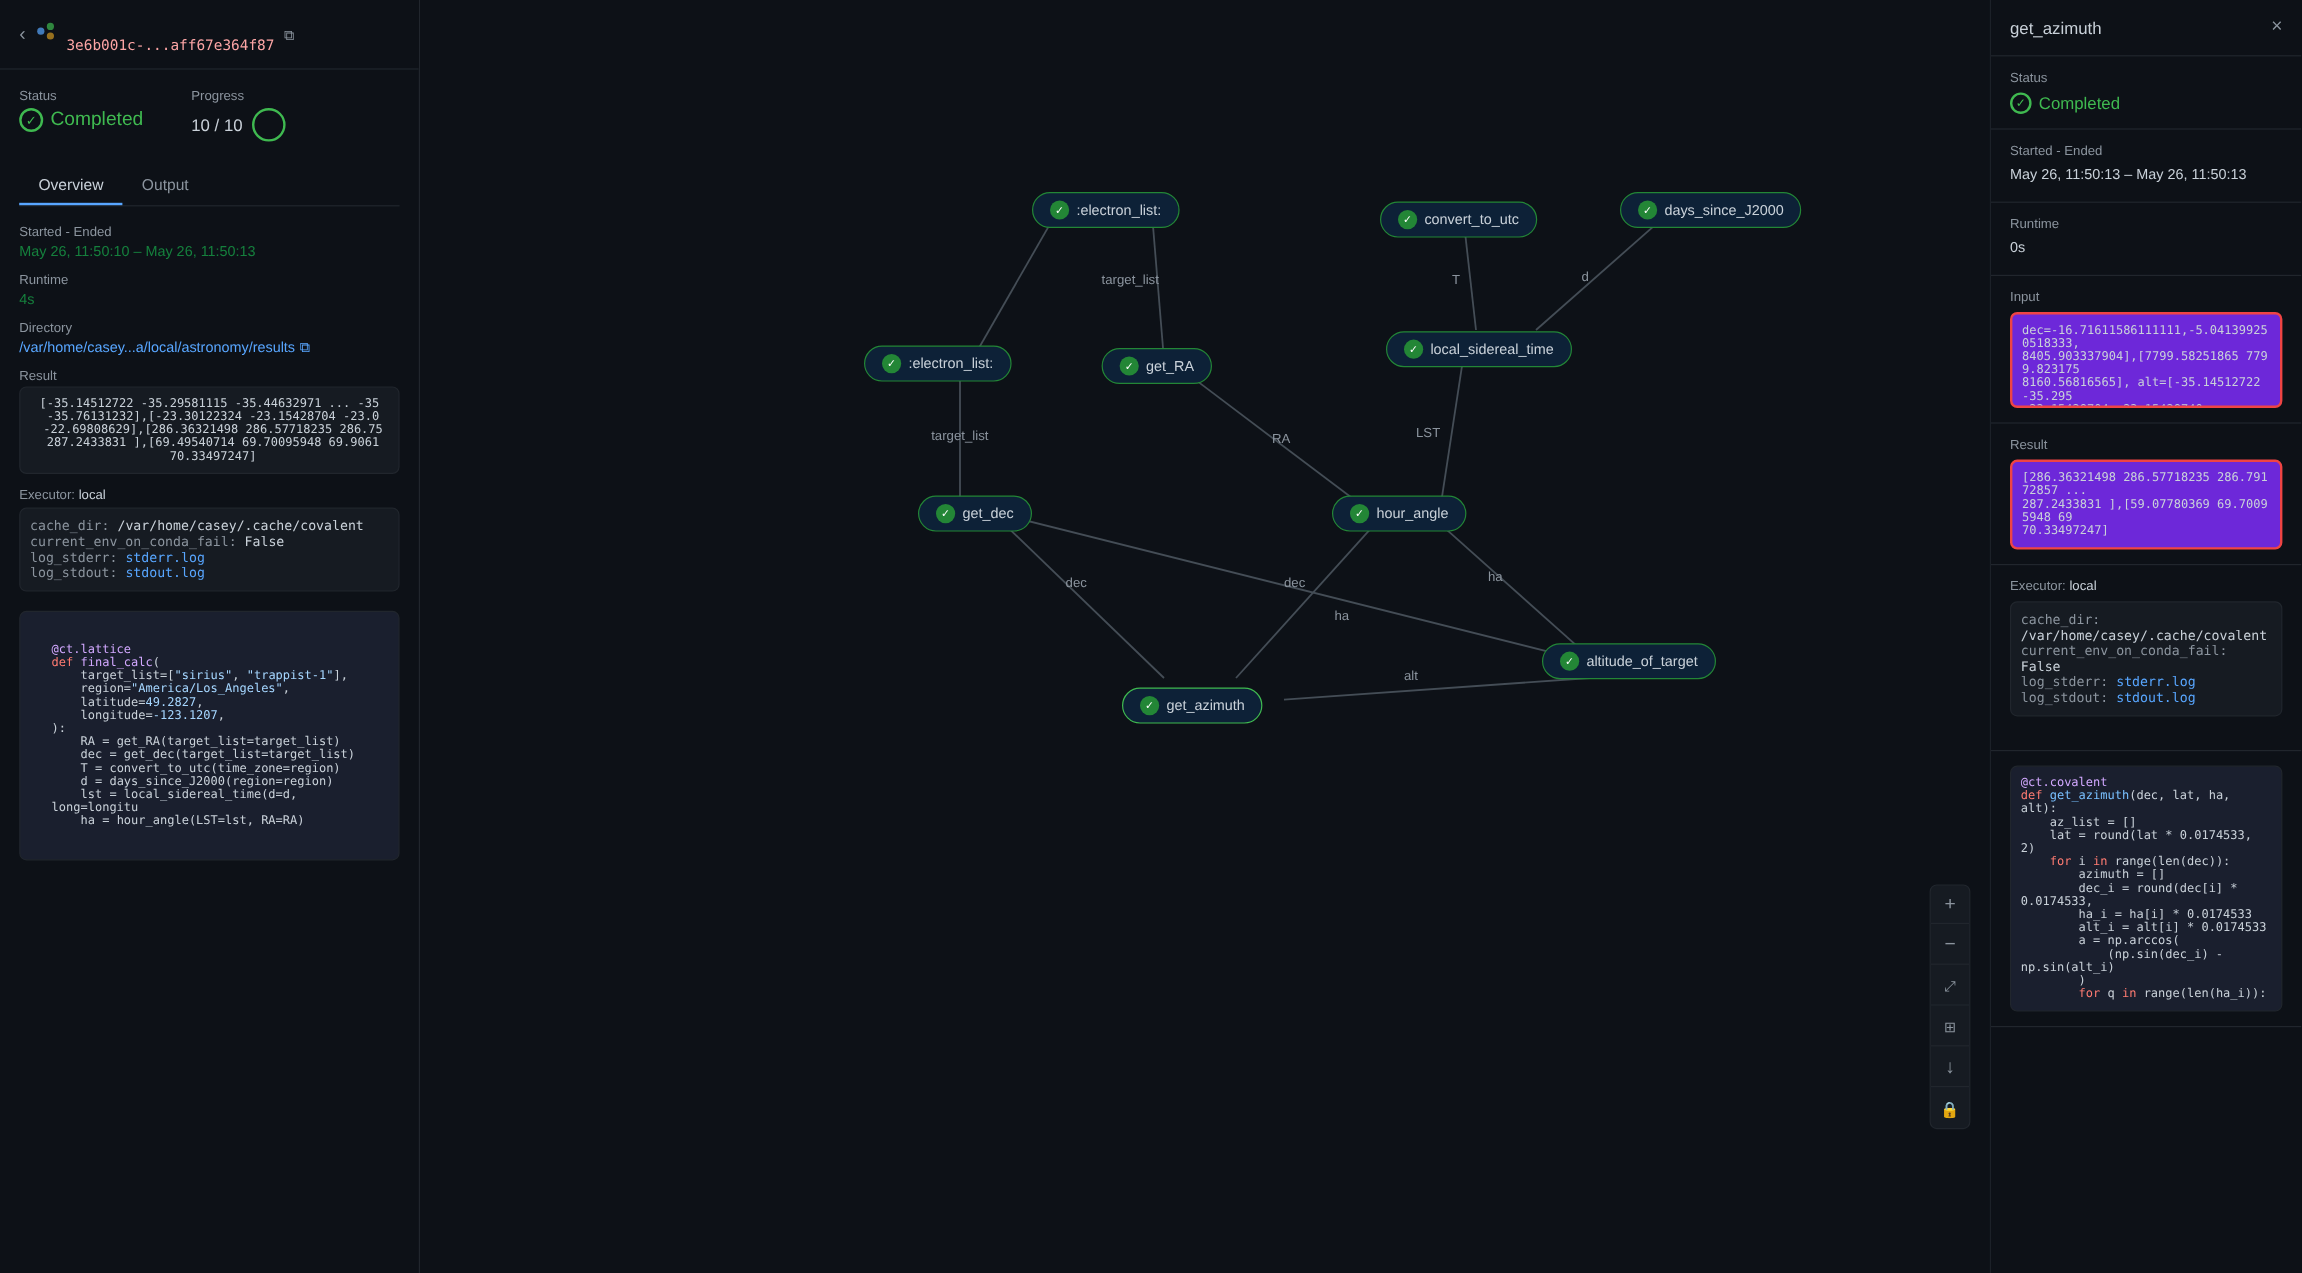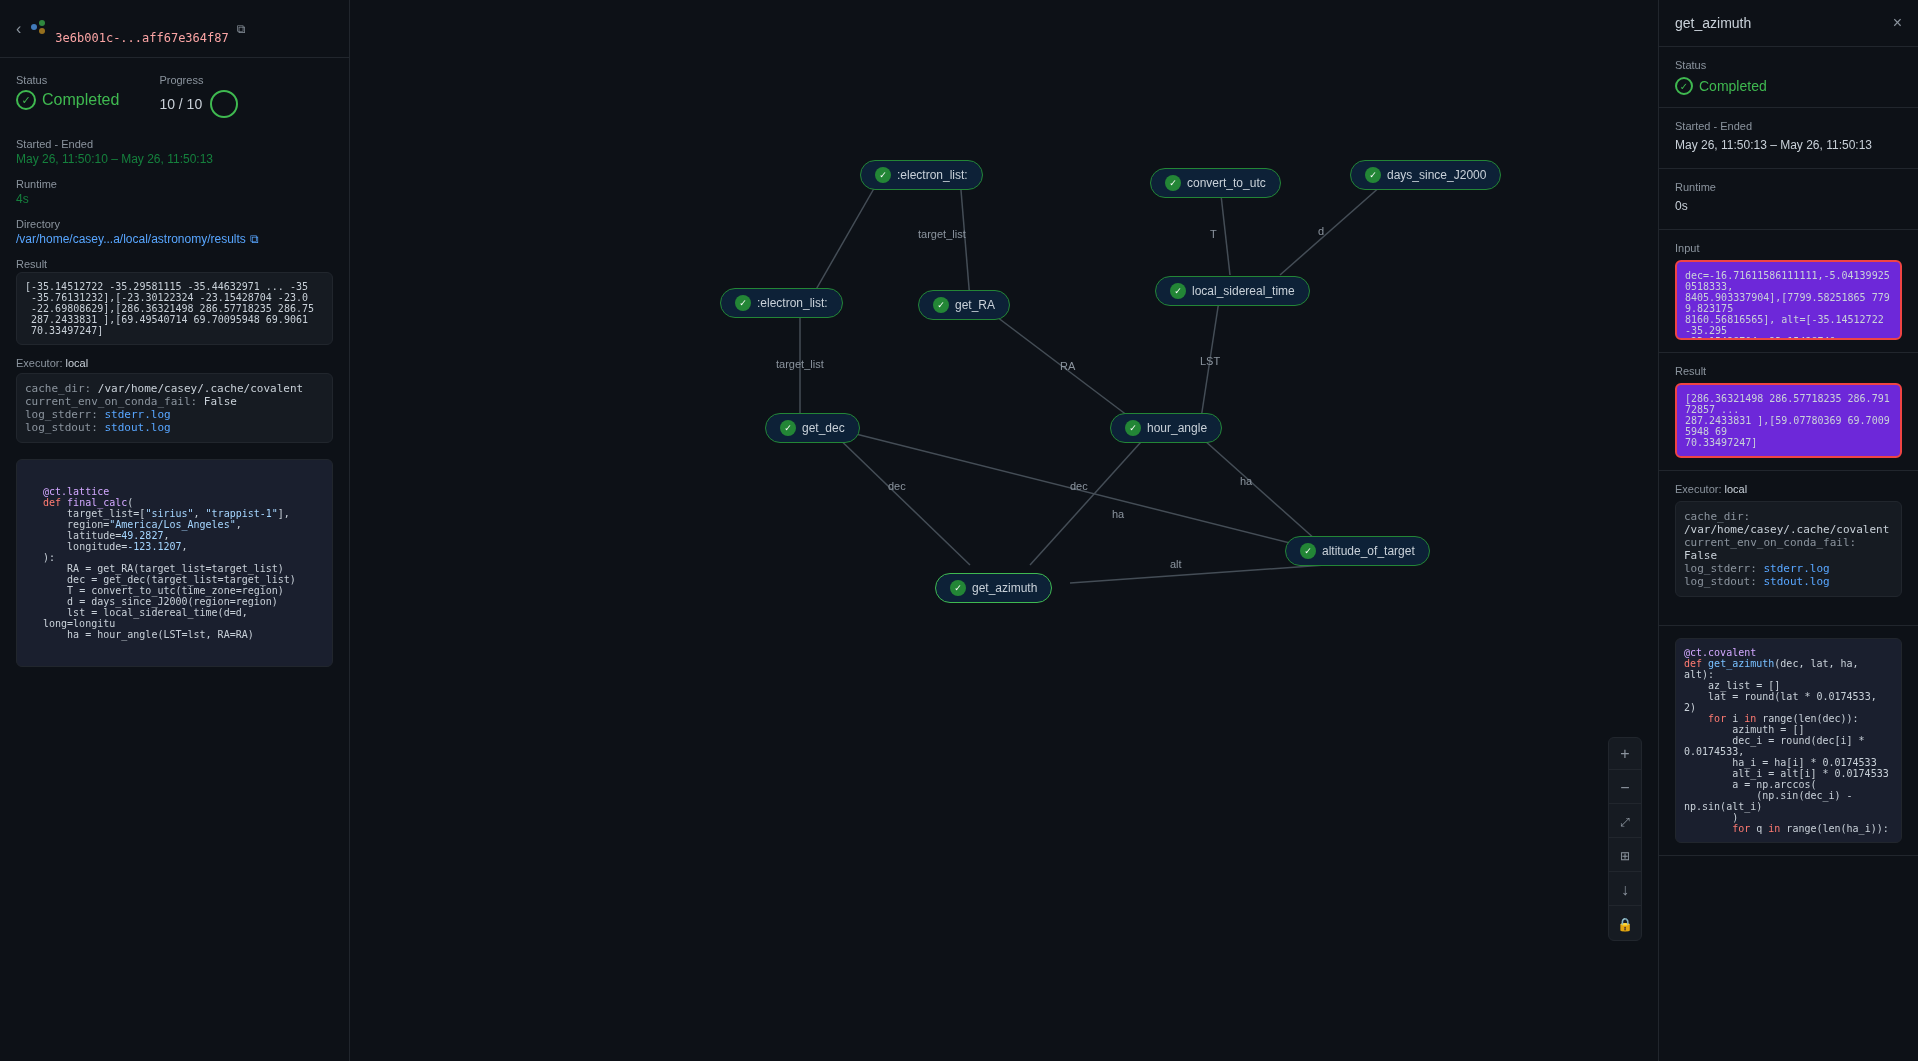--- a/index.html
+++ b/index.html
@@ -147,20 +147,21 @@
       background: #161b22;
       border: 1px solid #21262d;
       border-radius: 6px;
       padding: 8px;
       font-family: monospace;
       font-size: 11px;
       color: #c9d1d9;
       margin-bottom: 12px;
       max-height: 80px;
       overflow: hidden;
+      text-align: center;
     }
 
     .executor-label {
       color: #8b949e;
       font-size: 11px;
       margin-bottom: 4px;
     }
     .executor-label span {
       color: #c9d1d9;
     }
@@ -400,20 +401,24 @@
       </div>
       <div class="status-col">
         <label>Progress</label>
         <div class="progress-display">
           <span>10 / 10</span>
           <div class="progress-circle"></div>
         </div>
       </div>
     </div>
 
+    <div class="tabs">
+      <div class="tab active">Overview</div>
+      <div class="tab">Output</div>
+    </div>
 
     <div class="meta-item">
       <label>Started - Ended</label>
       <div class="value">May 26, 11:50:10 – May 26, 11:50:13</div>
     </div>
     <div class="meta-item">
       <label>Runtime</label>
       <div class="value">4s</div>
     </div>
     <div class="meta-item">
@@ -491,21 +496,21 @@
       <line x1="800" y1="432" x2="680" y2="565" stroke="#444d56" stroke-width="1.5"></line>
 
       <line x1="975" y1="565" x2="720" y2="583" stroke="#444d56" stroke-width="1.5"></line>
     </svg>
 
     <span class="edge-label" style="left:568px;top:228px;">target_list</span>
     <span class="edge-label" style="left:426px;top:358px;">target_list</span>
     <span class="edge-label" style="left:860px;top:228px;">T</span>
     <span class="edge-label" style="left:968px;top:225px;">d</span>
     <span class="edge-label" style="left:710px;top:360px;text-align:right;">RA</span>
-    <span class="edge-label" style="left:830px;top:355px;margin-left:20px;">LST</span>
+    <span class="edge-label" style="left:830px;top:355px;">LST</span>
     <span class="edge-label" style="left:538px;top:480px;">dec</span>
     <span class="edge-label" style="left:720px;top:480px;">dec</span>
     <span class="edge-label" style="left:890px;top:475px;">ha</span>
     <span class="edge-label" style="left:762px;top:508px;">ha</span>
     <span class="edge-label" style="left:820px;top:558px;">alt</span>
 
     <div class="graph-node" style="left:510px;top:160px;">
       <div class="node-check">✓</div>
       <span>:electron_list:</span>
     </div>

